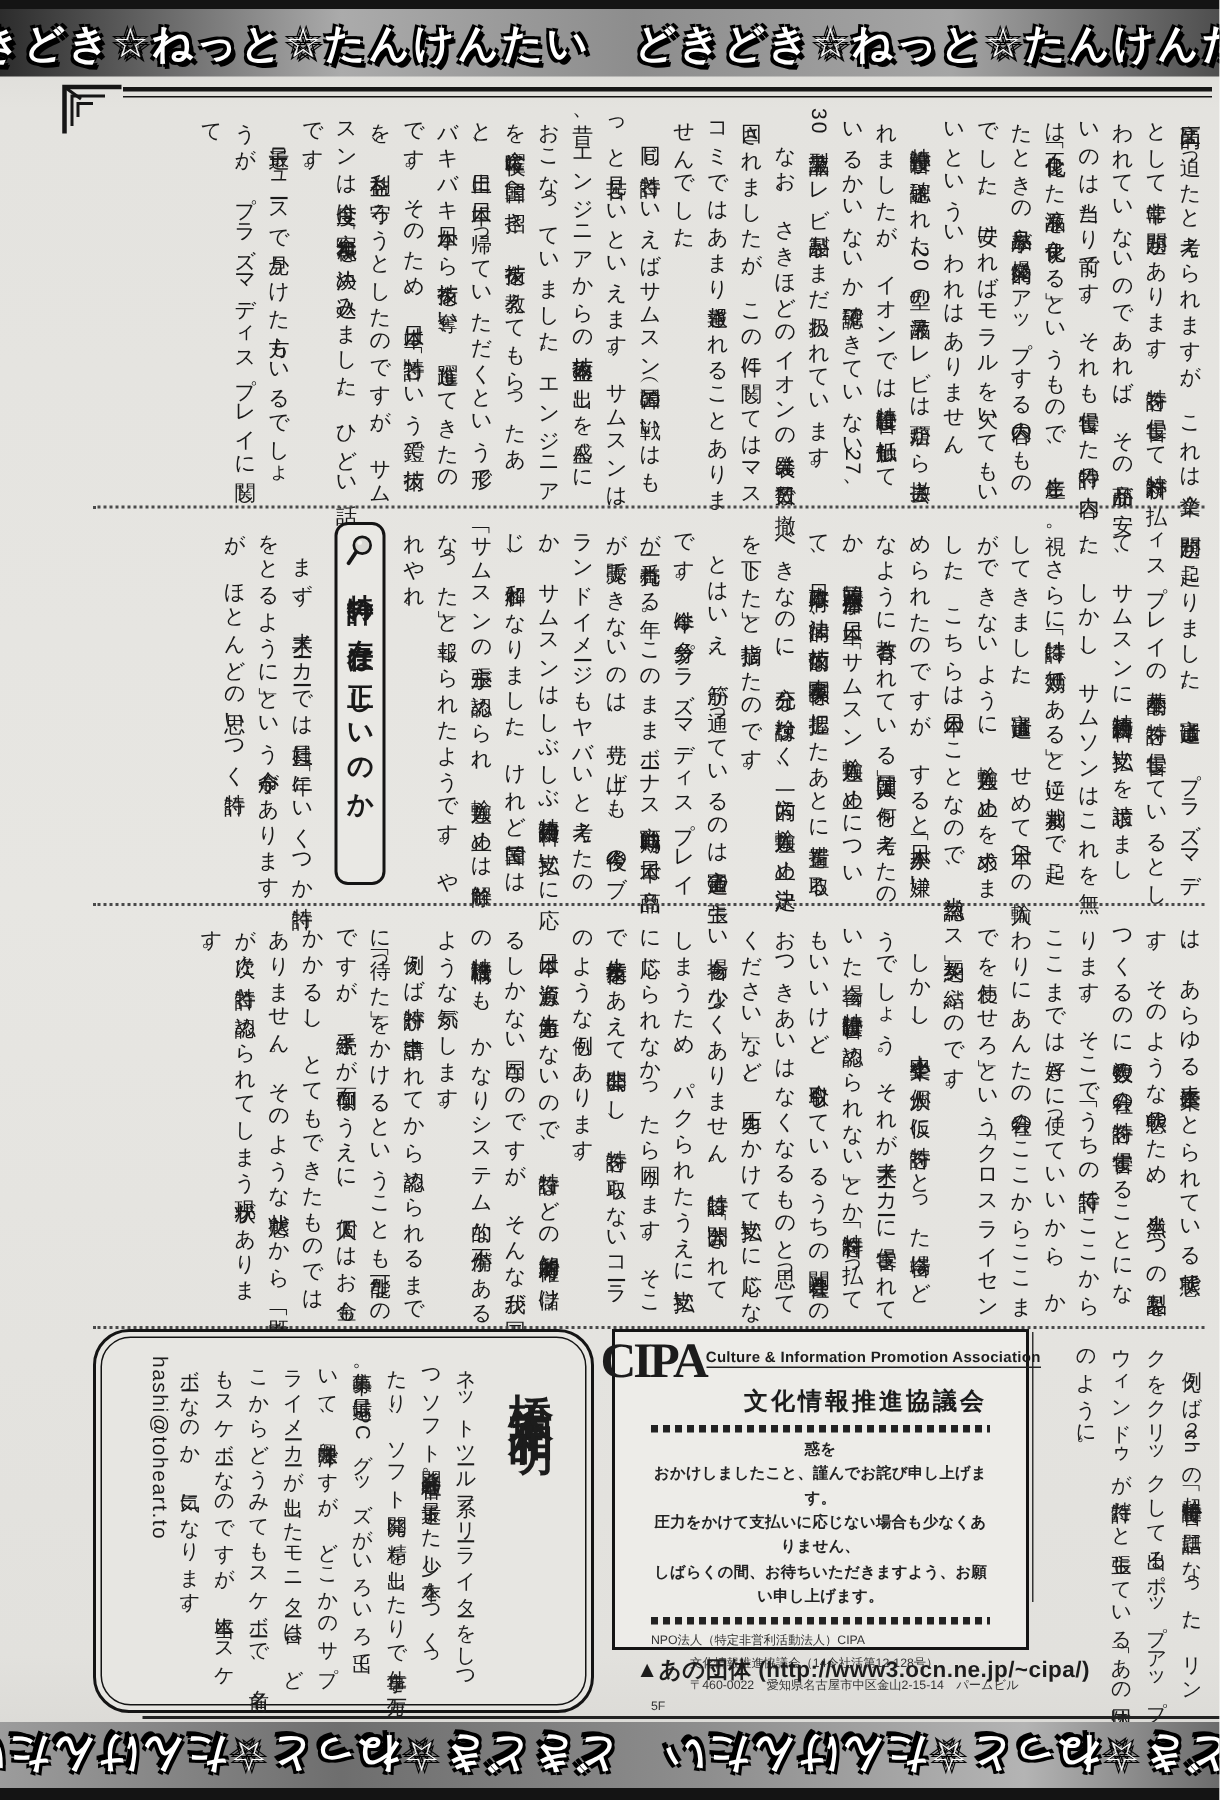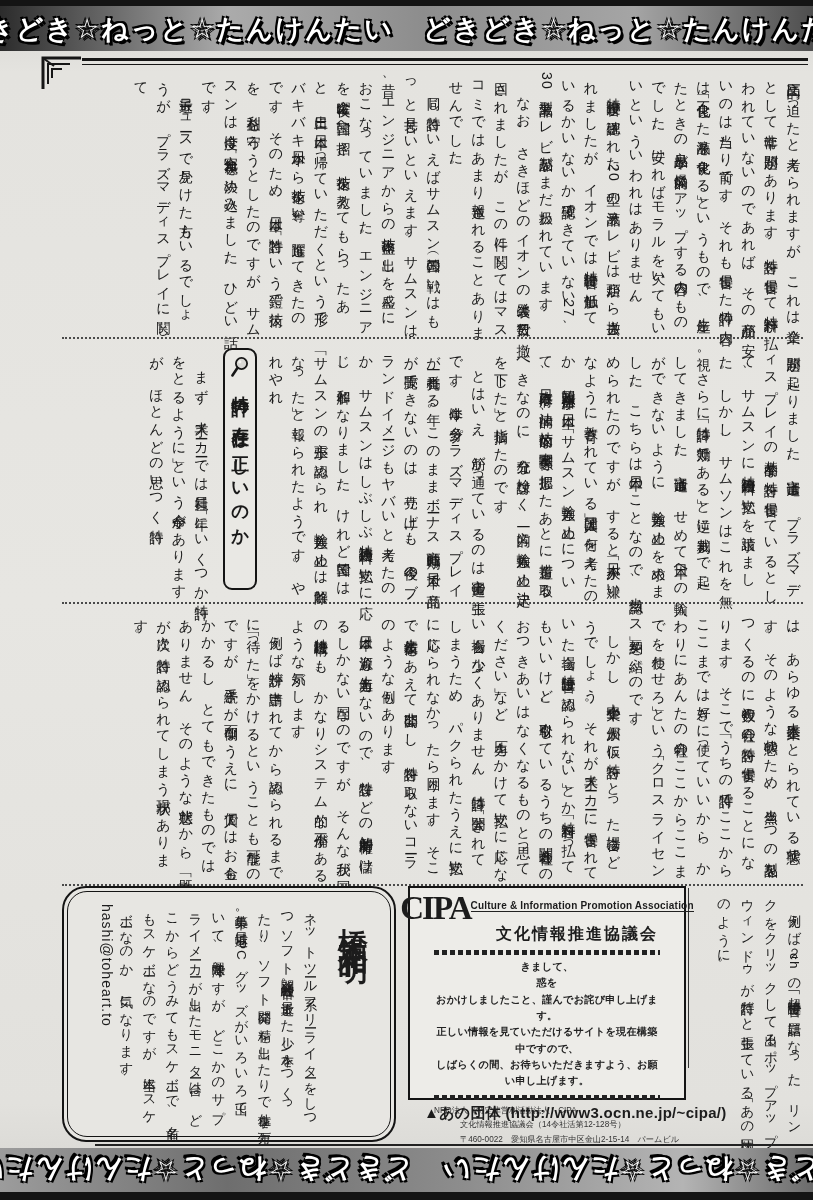--- a/index.html
+++ b/index.html
@@ -143,24 +143,23 @@
 <div id="vline"></div>
 
 <div id="cipa-box">
   <div class="cipa-logo-row">
     <span class="cipa-logo">CIPA</span>
     <span class="cipa-en">Culture &amp; Information Promotion Association</span>
   </div>
   <div class="cipa-org">文化情報推進協議会</div>
   <div class="sq-row"></div>
   <div class="cipa-body">
-    <div>きまして、</div>
     <div>惑を</div>
     <div>おかけしましたこと、謹んでお詫び申し上げます。</div>
-    <div>正しい情報を見ていただけるサイトを現在構築中ですので、</div>
+    <div>圧力をかけて支払いに応じない場合も少なくありません、</div>
     <div>しばらくの間、お待ちいただきますよう、お願い申し上げます。</div>
   </div>
   <div class="sq-row"></div>
   <div class="cipa-small">
     <div>NPO法人（特定非営利活動法人）CIPA</div>
     <div class="ind">文化情報推進協議会（14令社活第12-128号）</div>
     <div class="ind">〒460-0022　愛知県名古屋市中区金山2-15-14　パームビル</div>
     <div>5F</div>
 
   </div>

